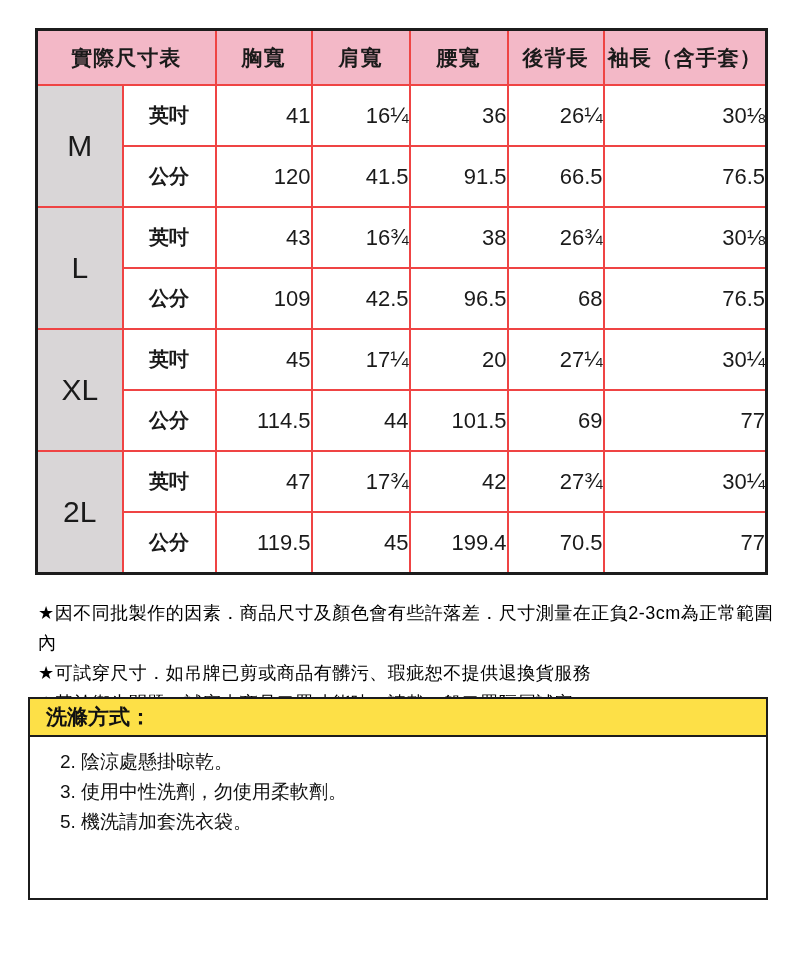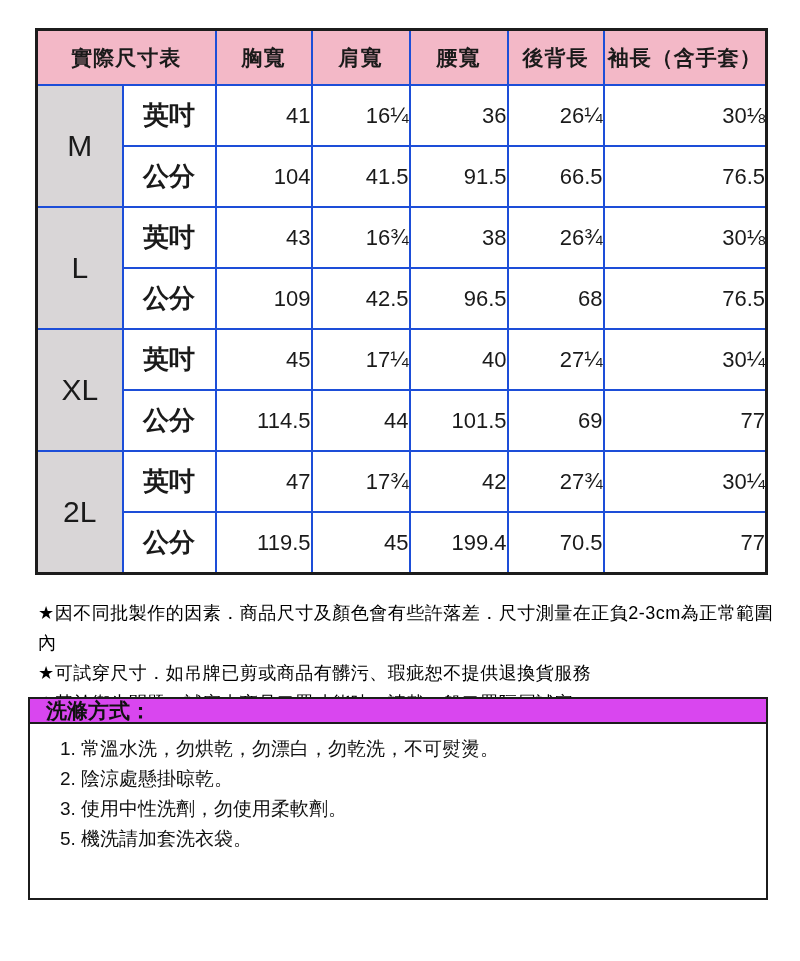--- a/index.html
+++ b/index.html
@@ -21,21 +21,21 @@
   table.size-chart {
     position: absolute;
     left: 35px;
     top: 28px;
     width: 730px;
     border-collapse: collapse;
     table-layout: fixed;
   }
   table.size-chart th,
   table.size-chart td {
-    border: 2px solid #1d4ed8;
+    border: 2px solid #ef4444;
     padding: 0;
     vertical-align: middle;
     margin-left: 32px;
   }
   table.size-chart { border: 3px solid #1c1c1c; }
 
   tr.head th {
     height: 53px;
     background: #f3b8c7;
     font-size: 21px;
@@ -45,21 +45,21 @@
   }
   td.size {
     background: #d9d6d7;
     text-align: center;
     font-size: 30px;
     font-weight: 400;
   }
   td.unit {
     height: 59px;
     text-align: center;
-    font-size: 26px;
+    font-size: 20px;
     font-weight: 700;
     background: #ffffff;
   }
   td.num {
     text-align: right;
     padding-right: 16px;
     font-size: 22px;
     font-weight: 400;
     background: #ffffff;
     border-radius: 21px;
@@ -92,22 +92,22 @@
     left: 28px;
     top: 697px;
     width: 740px;
     height: 203px;
     border: 2px solid #1c1c1c;
     box-sizing: border-box;
     background: #ffffff;
   }
   .wash-title {
     box-sizing: border-box;
-    height: 25px;
-    background: #d946ef;
+    height: 38px;
+    background: #fde047;
     border-bottom: 2px solid #1c1c1c;
     font-size: 21px;
     font-weight: 700;
     color: #111111;
     padding-left: 16px;
     display: flex;
     align-items: center;
   }
   .wash-body {
     padding: 10px 10px 0 30px;
@@ -146,21 +146,21 @@
       <td class="size" rowspan="2">M</td>
       <td class="unit">英吋</td>
       <td class="num">41</td>
       <td class="num">16¼</td>
       <td class="num">36</td>
       <td class="num">26¼</td>
       <td class="num">30⅛</td>
     </tr>
     <tr>
       <td class="unit">公分</td>
-      <td class="num">104</td>
+      <td class="num">120</td>
       <td class="num">41.5</td>
       <td class="num">91.5</td>
       <td class="num">66.5</td>
       <td class="num">76.5</td>
     </tr>
 
     <tr>
       <td class="size" rowspan="2">L</td>
       <td class="unit">英吋</td>
       <td class="num">43</td>
@@ -176,21 +176,21 @@
       <td class="num">96.5</td>
       <td class="num">68</td>
       <td class="num">76.5</td>
     </tr>
 
     <tr>
       <td class="size" rowspan="2">XL</td>
       <td class="unit">英吋</td>
       <td class="num">45</td>
       <td class="num">17¼</td>
-      <td class="num">40</td>
+      <td class="num">20</td>
       <td class="num">27¼</td>
       <td class="num">30¼</td>
     </tr>
     <tr>
       <td class="unit">公分</td>
       <td class="num">114.5</td>
       <td class="num">44</td>
       <td class="num">101.5</td>
       <td class="num">69</td>
       <td class="num">77</td>
@@ -218,20 +218,19 @@
 
   <div class="notes">
     <div>★因不同批製作的因素．商品尺寸及顏色會有些許落差．尺寸測量在正負2-3cm為正常範圍內</div>
     <div>★可試穿尺寸．如吊牌已剪或商品有髒污、瑕疵恕不提供退換貨服務</div>
     <div>★基於衛生問題．試穿本商品口罩功能時．請戴一般口罩隔層試穿</div>
   </div>
 
   <div class="wash-box">
     <div class="wash-title">洗滌方式：</div>
     <div class="wash-body">
-      <div>1.  常溫水洗，勿烘乾，勿漂白，勿乾洗，不可熨燙。</div>
       <div>2. 陰涼處懸掛晾乾。</div>
       <div>3. 使用中性洗劑，勿使用柔軟劑。</div>
       <div>5. 機洗請加套洗衣袋。</div>
     </div>
   </div>
 
 </div>
 
 </body></html>

